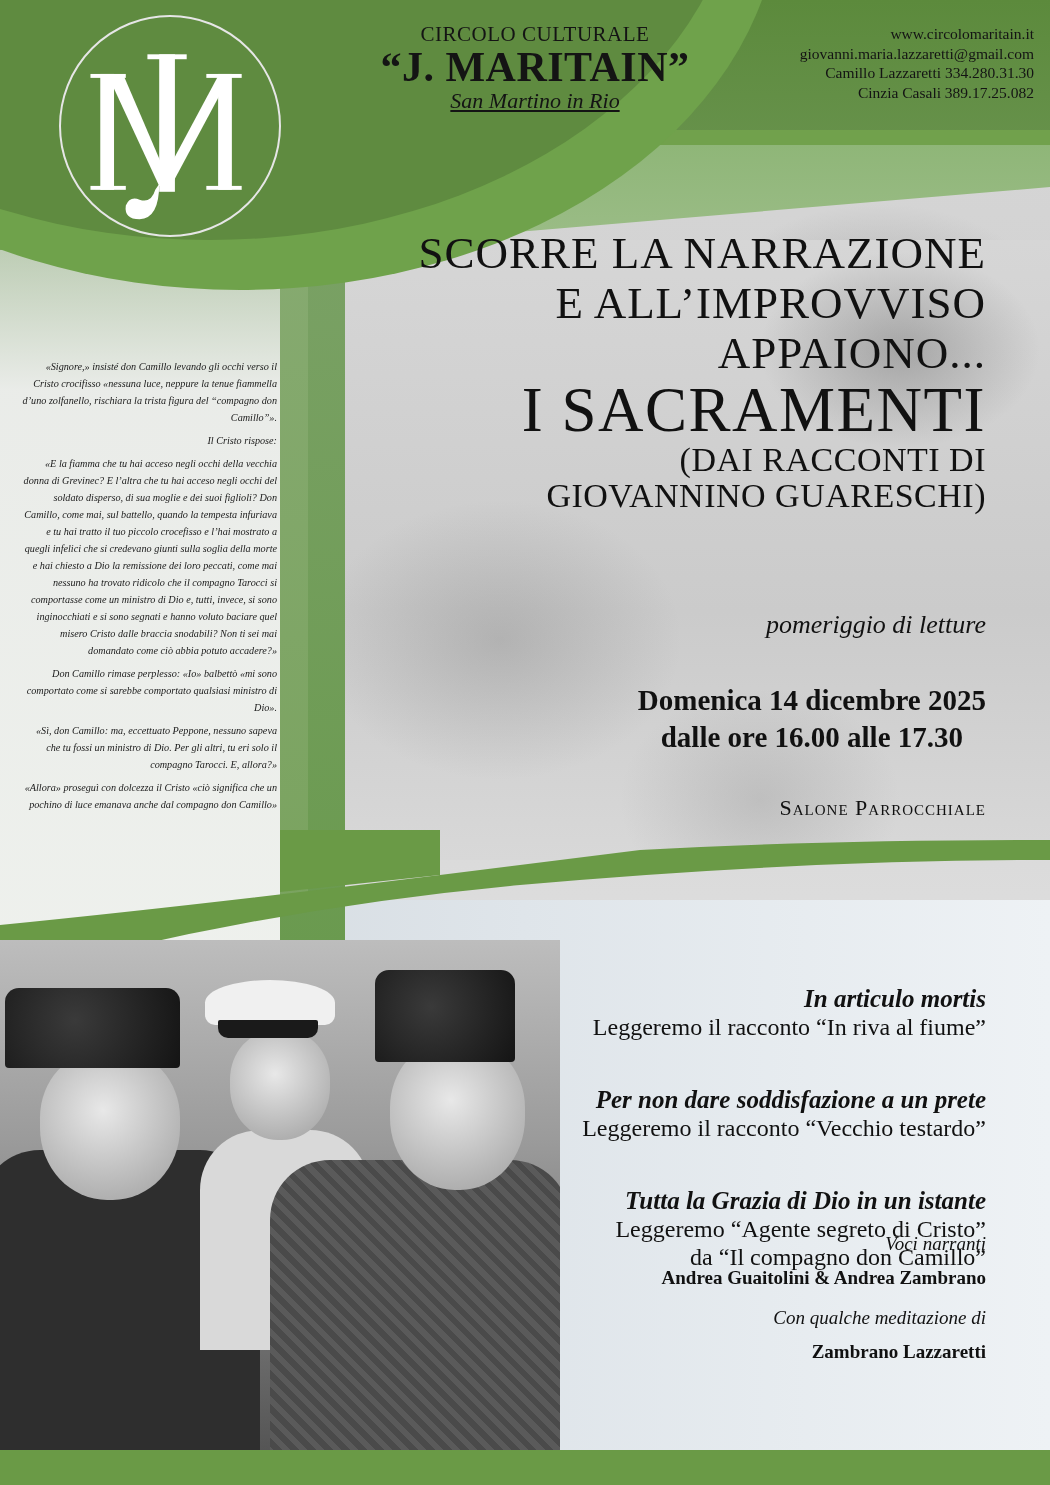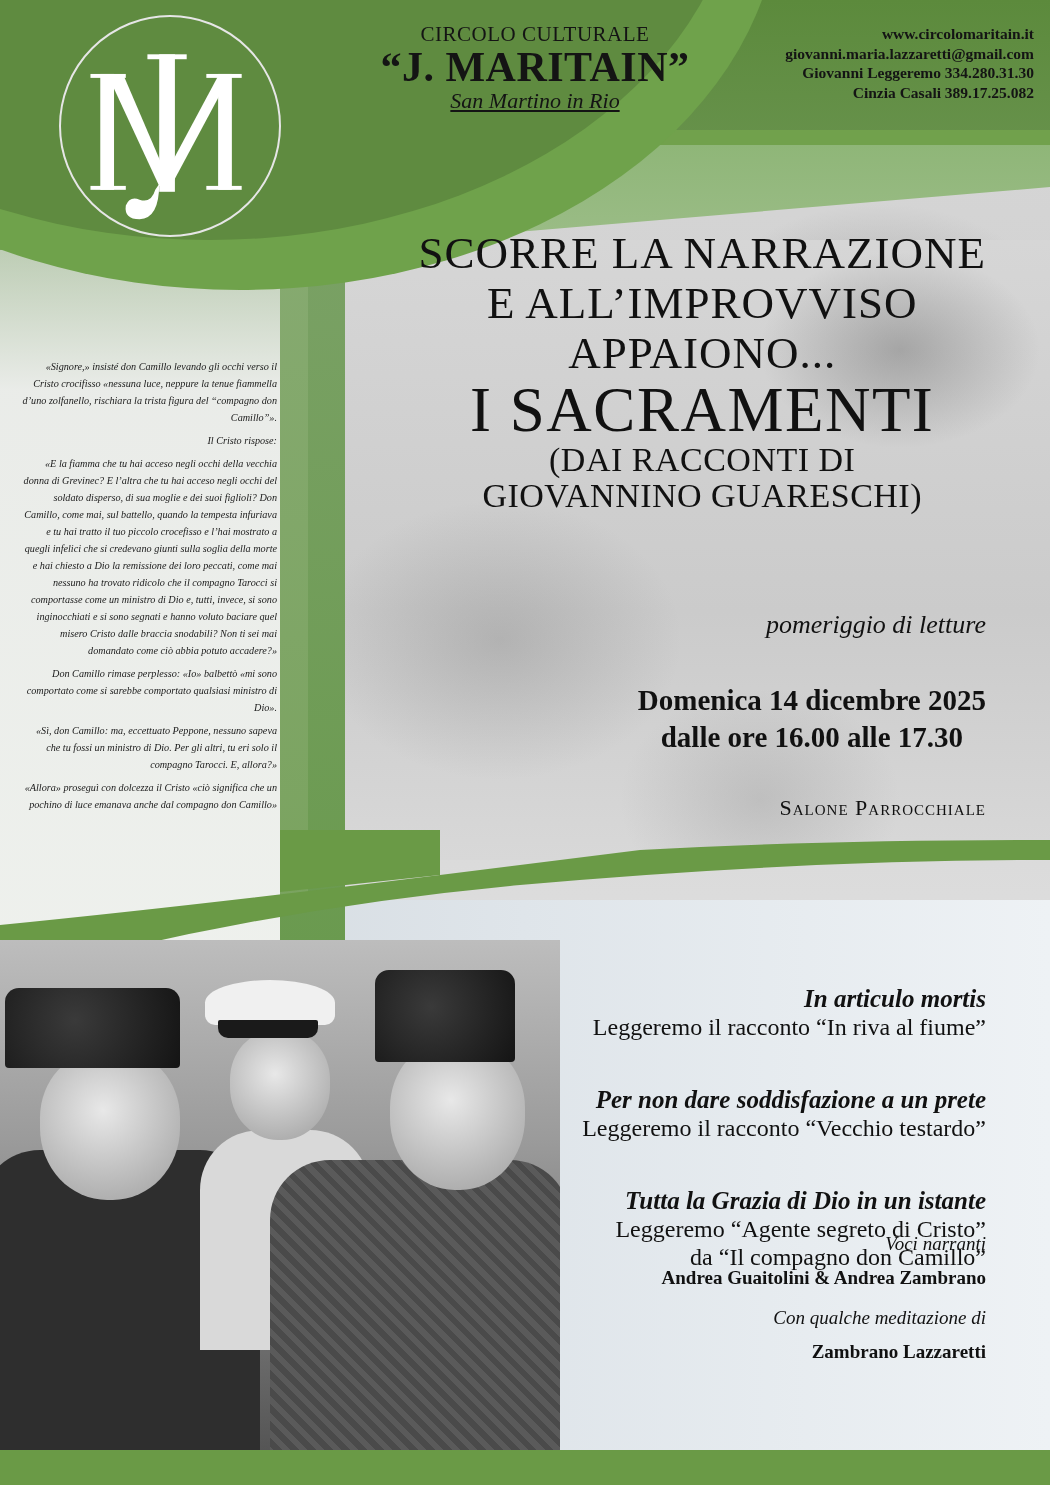--- a/index.html
+++ b/index.html
@@ -59,24 +59,24 @@
 
   
   #logo { left:59px; top:15px; width:222px; height:222px; border:2px solid #e6e6e6; border-radius:50%; box-sizing:border-box; }
   #logo-text { position:absolute; left:0; top:0; width:100%; height:100%; display:flex; align-items:center; justify-content:center; }
 
   
   #org-block { left:380px; top:22px; width:310px; text-align:center; color:#141414; }
   #org-line1 { font-size:21px; letter-spacing:.5px; line-height:24px; }
   #org-line2 { font-size:42px; font-weight:bold; line-height:42px; letter-spacing:.5px; }
   #org-line3 { font-size:22px; font-style:italic; line-height:26px;text-decoration:underline; }
-  #contacts { right:16px; top:24px; text-align:right; font-size:15.5px; line-height:19.5px; color:#141414;font-weight:bold; }
-
-  
-  #title { right:64px; top:228px; text-align:center; color:#111;margin-left:48px; }
+  #contacts { right:16px; top:24px; text-align:right; font-size:15.5px; line-height:19.5px; color:#141414; }
+
+  
+  #title { right:64px; top:228px; text-align:right; color:#111;margin-left:48px; }
   .t-line { font-size:45px; line-height:50px; letter-spacing:1px; }
   .t-big { font-size:63px; line-height:64px; letter-spacing:1.5px; }
   .t-sub { font-size:34px; line-height:36px; letter-spacing:.5px; }
   #subtitle { right:64px; top:610px; font-size:26px; font-style:italic; text-align:right; }
   #date-block { right:64px; top:682px; font-size:29px; font-weight:bold; text-align:center; line-height:37px; }
   #venue { right:64px; top:795px; font-size:22px; font-variant:small-caps; letter-spacing:1px; text-align:right; }
 
   
   #quote { left:22px; top:358px; width:255px; font-size:10.2px; line-height:17px; font-style:italic; text-align:right; color:#1a1a1a; }
   #quote p { margin:0 0 6px 0; }
@@ -132,21 +132,21 @@
 
 <div id="org-block" class="abs">
   <div id="org-line1">CIRCOLO CULTURALE</div>
   <div id="org-line2">“J. MARITAIN”</div>
   <div id="org-line3">San Martino in Rio</div>
 </div>
 
 <div id="contacts" class="abs">
   <div>www.circolomaritain.it</div>
   <div>giovanni.maria.lazzaretti@gmail.com</div>
-  <div>Giovanni Leggeremo 334.280.31.30</div>
+  <div>Camillo Lazzaretti 334.280.31.30</div>
   <div>Cinzia Casali 389.17.25.082</div>
 </div>
 
 <div id="title" class="abs">
   <div class="t-line">SCORRE LA NARRAZIONE</div>
   <div class="t-line">E ALL’IMPROVVISO</div>
   <div class="t-line">APPAIONO...</div>
   <div class="t-big">I SACRAMENTI</div>
   <div class="t-sub">(DAI RACCONTI DI</div>
   <div class="t-sub">GIOVANNINO GUARESCHI)</div>

